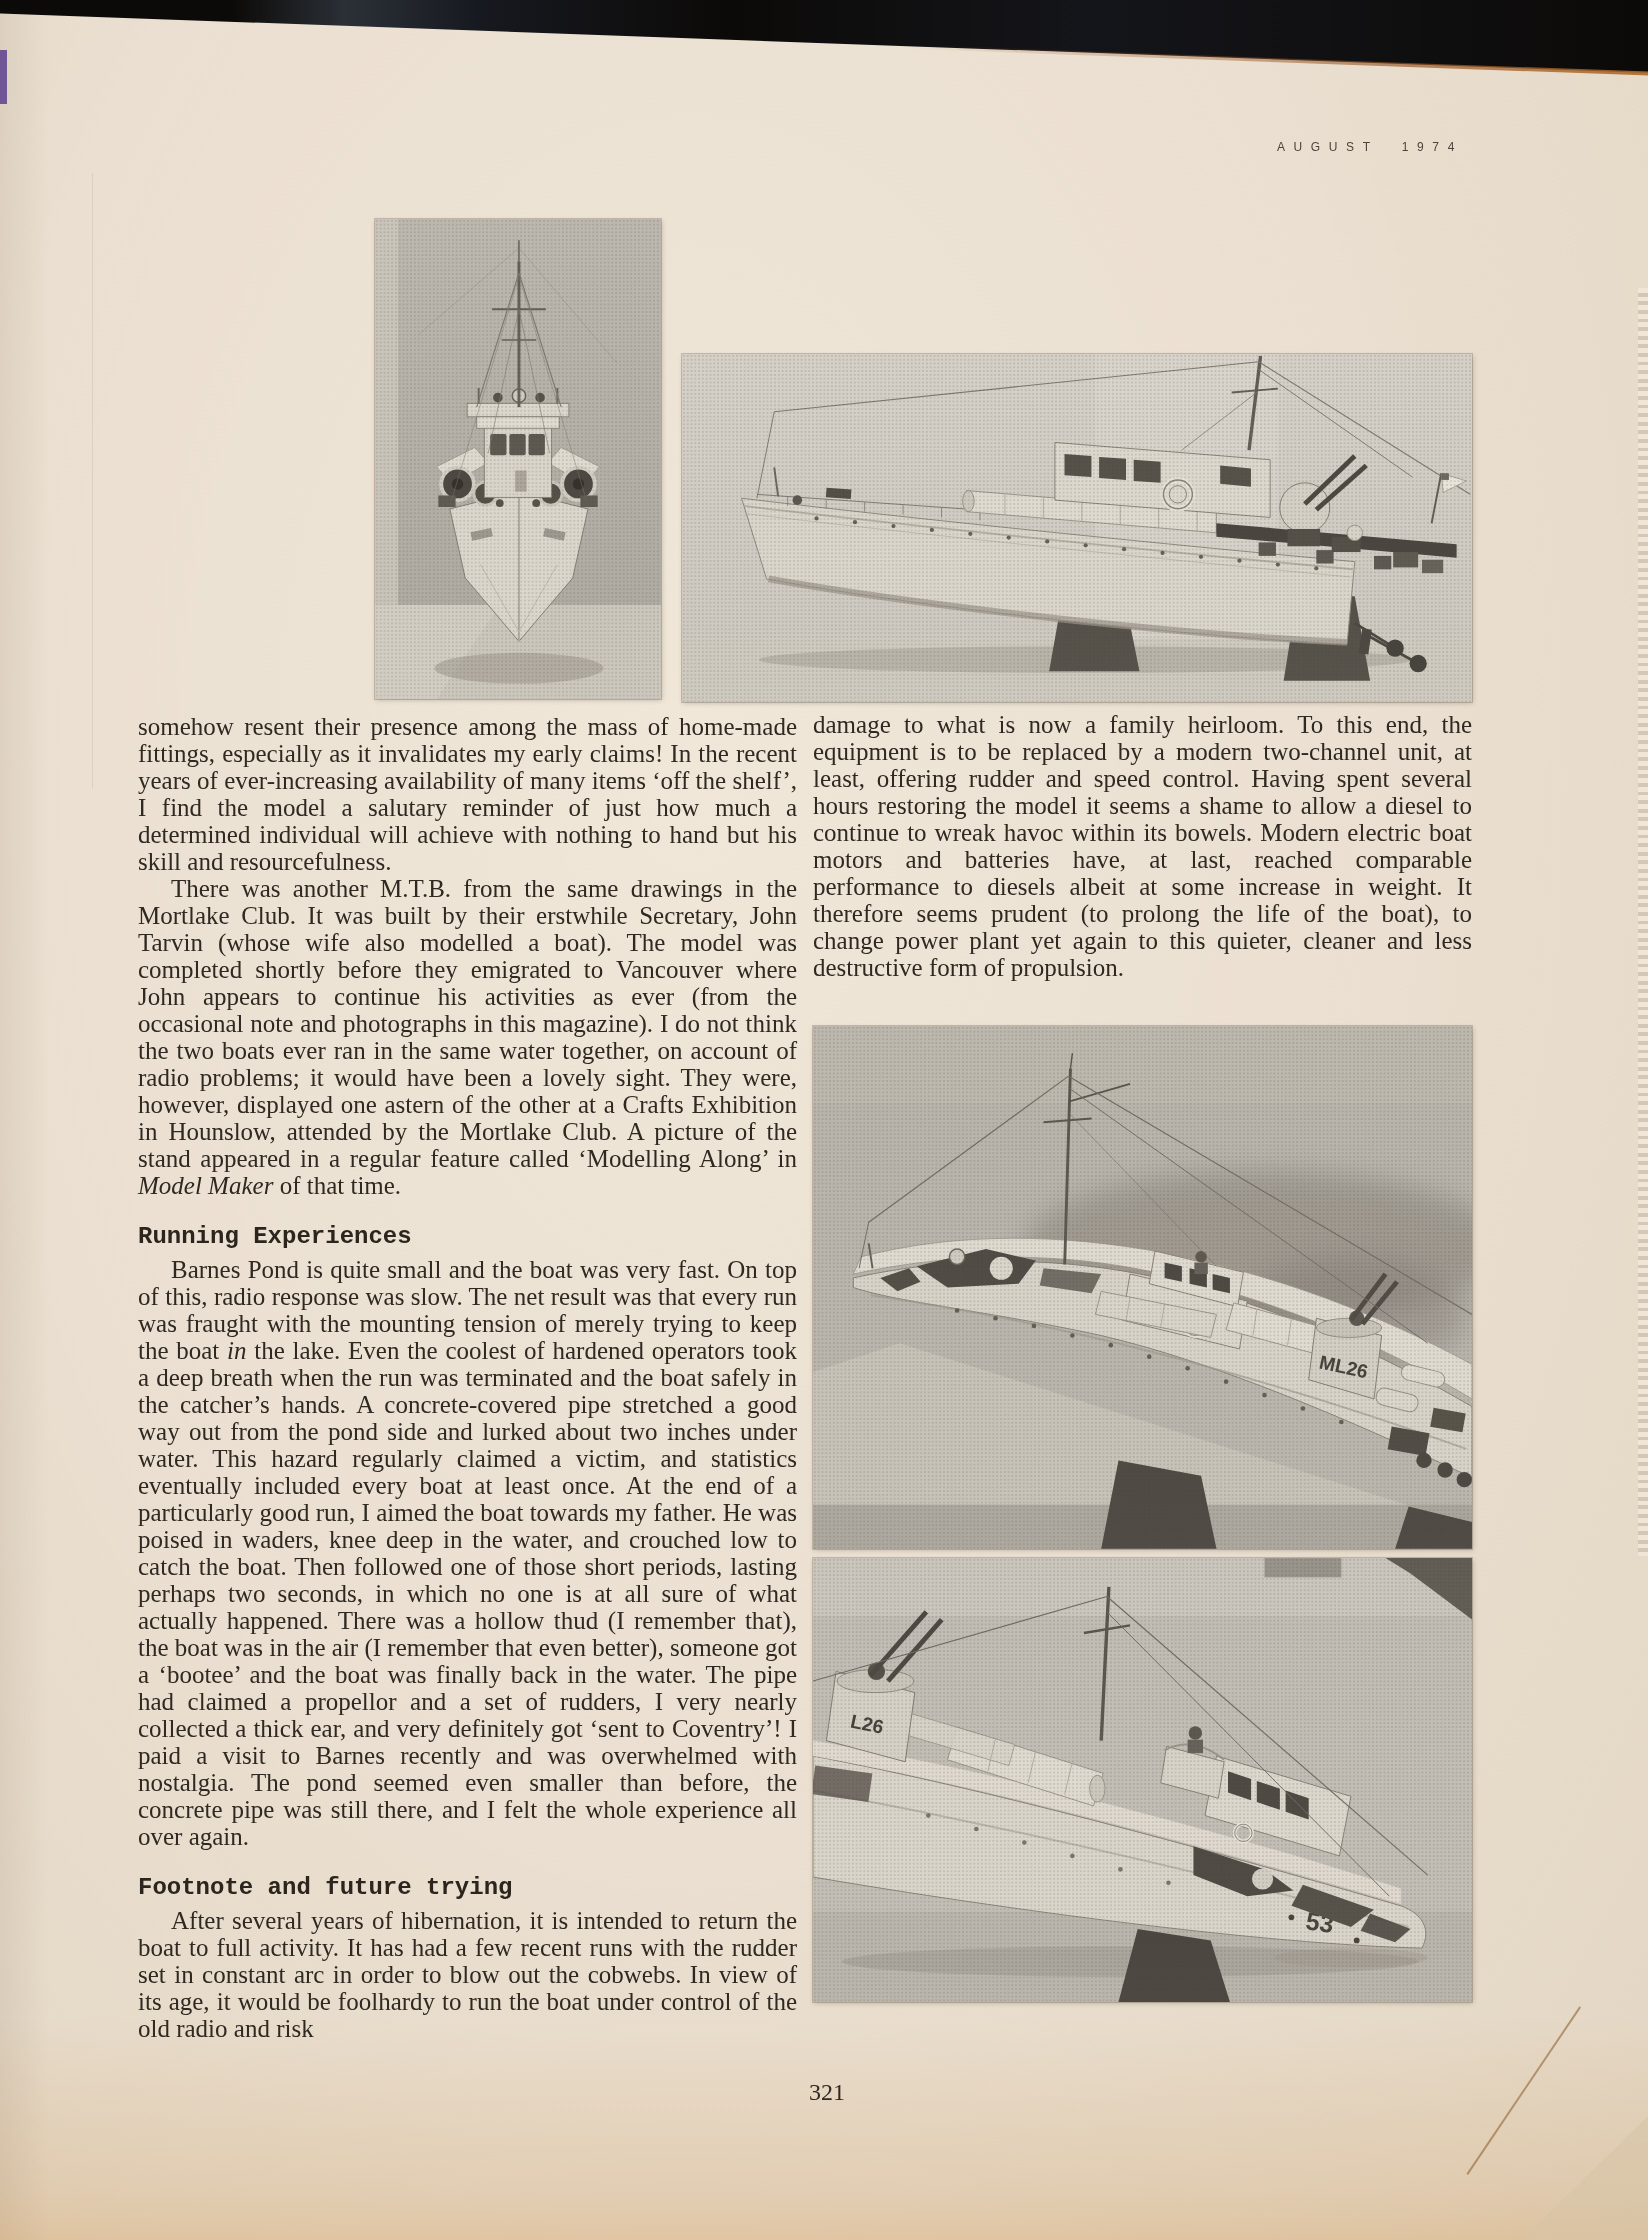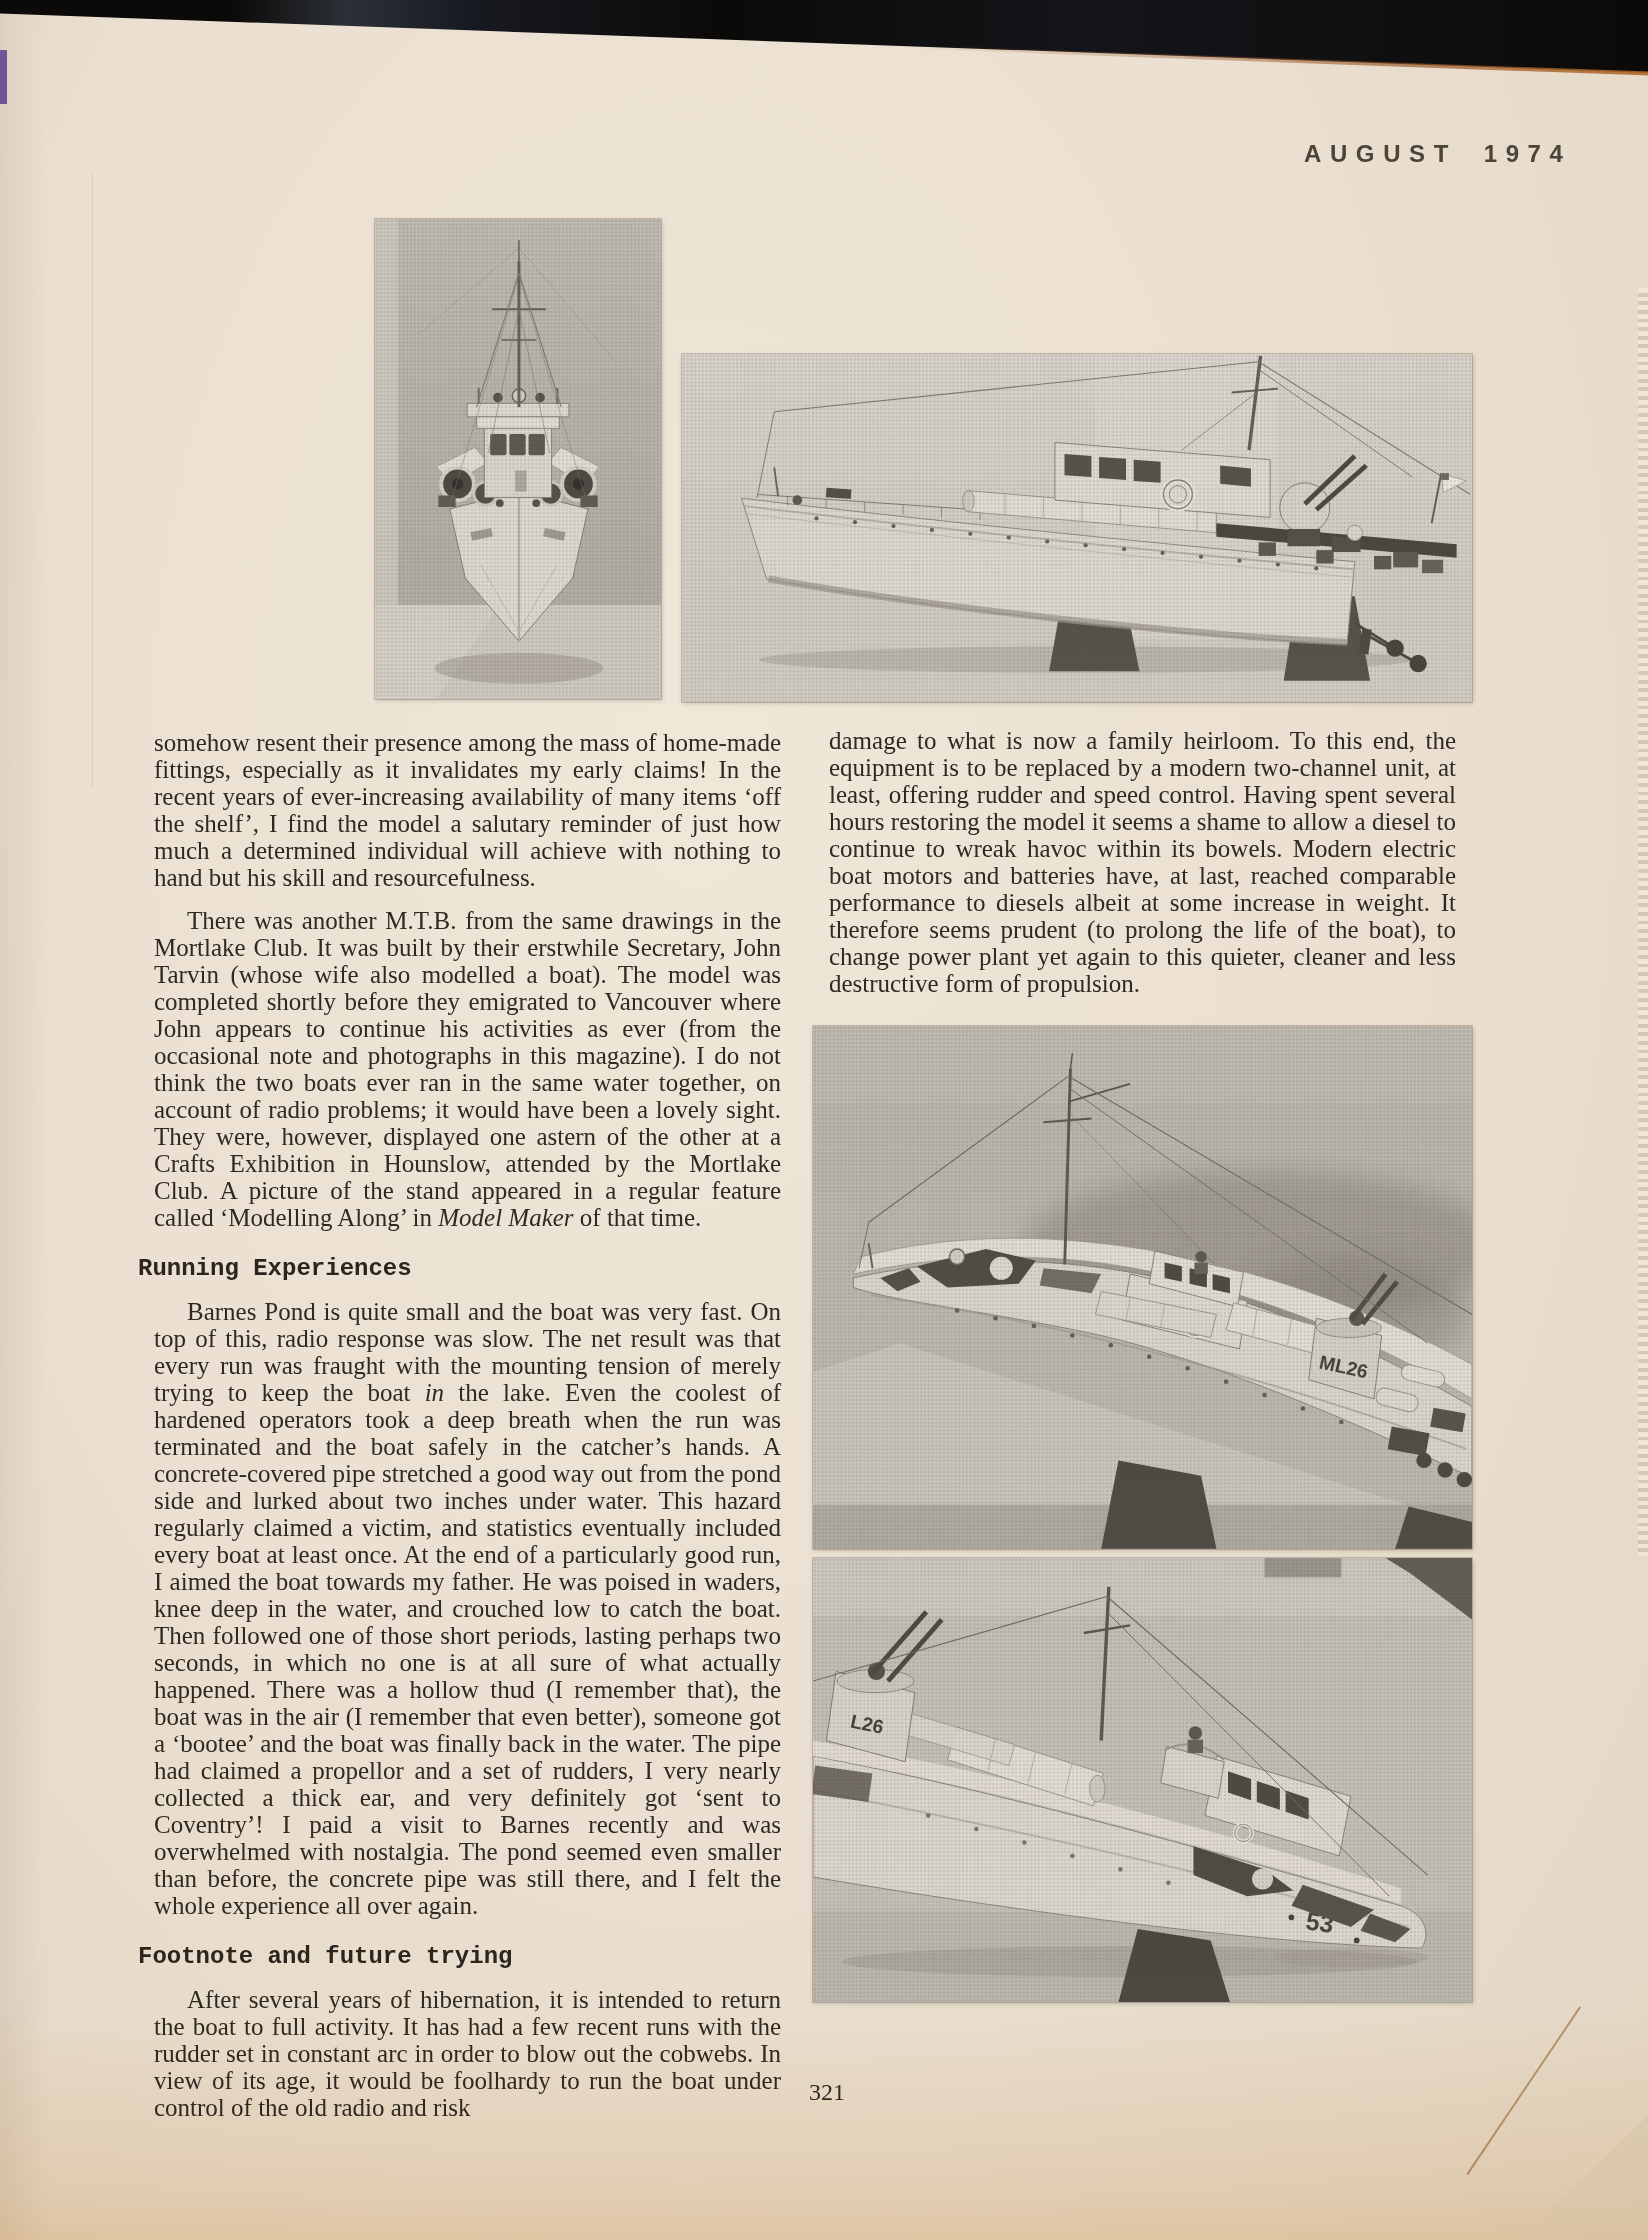--- a/index.html
+++ b/index.html
@@ -34,36 +34,36 @@
   #corner-line{
     position:absolute;left:1468px;top:2173px;width:202px;height:1.9px;background:#8a5a28;opacity:.55;
     transform:rotate(-56deg);transform-origin:0 100%;
   }
   #corner-shade{
     position:absolute;right:0;bottom:0;width:144px;height:125px;opacity:.5;
     background:#d6c3a6;clip-path:polygon(100% 0,100% 100%,12% 100%);
   }
   
   #header-date{
-    position:absolute;left:1304px;top:140px;
+    position:absolute;left:1277px;top:140px;
     font-family:"Liberation Sans","DejaVu Sans",sans-serif;
-    font-weight:bold;font-size:24px;letter-spacing:8.6px;word-spacing:11.5px;color:#4a443a;
+    font-weight:normal;font-size:12px;letter-spacing:8.6px;word-spacing:11.5px;color:#4a443a;
   }
   #photo-caption{
     position:absolute;left:138px;top:211px;width:200px;
     font-family:"Liberation Sans","DejaVu Sans",sans-serif;
     font-weight:bold;font-size:18px;line-height:24px;text-align:justify;color:#38322a;
   }
   .col{
     position:absolute;width:659px;color:#2f2921;
     font-size:25px;line-height:27px;text-align:justify;
   }
   #left-col{left:138px;top:713px;}
   #right-col{left:813px;top:711px;}
-  .col p{margin:16px;}
+  .col p{margin:0;}
   .col p.indent{text-indent:33px;font-family:Liberation Serif, serif;}
   .col h3{
     font-size:24px;line-height:26px;margin:25px 0 5.8px 0;color:#2b251d;
     font-family:Liberation Mono, monospace;font-weight:bold;
   }
   #page-number{
     position:absolute;left:730px;top:2079px;width:115px;text-align:right;
     font-size:24px;color:#2f2921;
   }
   

